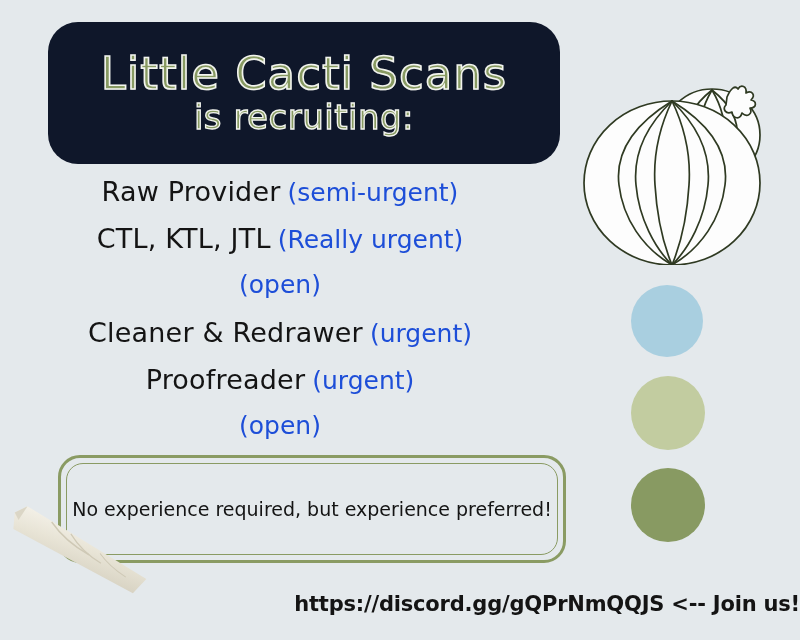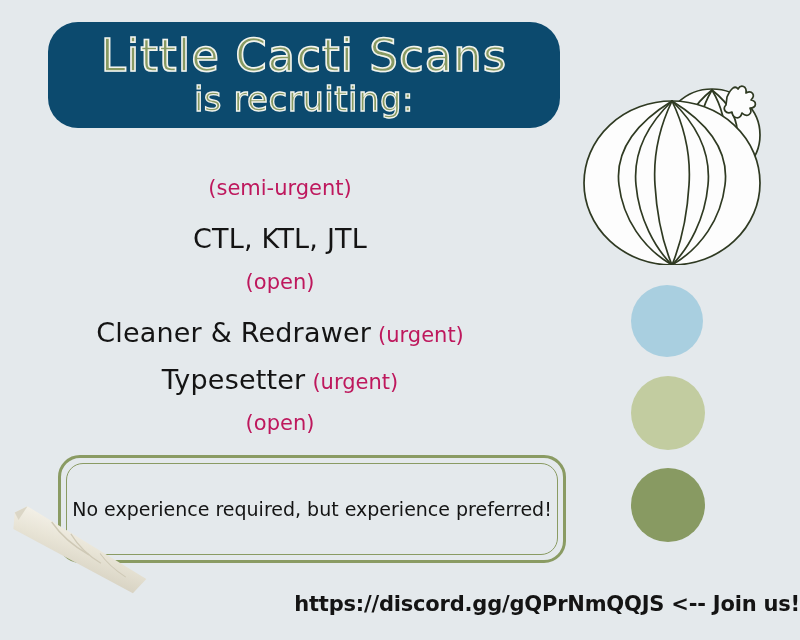--- a/index.html
+++ b/index.html
@@ -9,22 +9,22 @@
     font-family:"DejaVu Sans", sans-serif;
     position:relative;
     overflow:hidden;
   }
   .stage { position:absolute; inset:0; }
 
   
   .banner {
     position:absolute;
     left:48px; top:22px;
-    width:512px; height:106px;
-    background:#0c4a6e;
+    width:512px; height:142px;
+    background:#0f172a;
     border-radius:30px;
     display:flex;
     flex-direction:column;
     align-items:center;
     justify-content:center;
     gap:2px;
   }
   .banner-title {
     font-family:"DejaVu Sans", sans-serif;
     font-size:45px;
@@ -63,22 +63,22 @@
     height:47px;
     white-space:nowrap;
   }
   .role-name {
     font-size:27px;
     color:#141414;
     font-weight:400;
     letter-spacing:.2px;
   }
   .role-status {
-    font-size:21px;
-    color:#be185d;
+    font-size:25px;
+    color:#1d4ed8;
     font-weight:400;
   }
 
   
   .note-outer {
     position:absolute;
     left:58px; top:455px;
     width:508px; height:108px;
     border:3px solid #8A9B63;
     border-radius:22px;
@@ -165,34 +165,36 @@
       <path d="M97 66 C136 90 154 118 150 150 C146 184 126 213 97 230"></path>
     </svg>
   </div>
 
   <div class="swatch sw1"></div>
   <div class="swatch sw2"></div>
   <div class="swatch sw3"></div>
 
   <div class="roles">
     <div class="role-line">
+      <span class="role-name">Raw Provider</span>
       <span class="role-status">(semi-urgent)</span>
     </div>
     <div class="role-line">
       <span class="role-name">CTL, KTL, JTL</span>
+      <span class="role-status">(Really urgent)</span>
     </div>
     <div class="role-line">
       <span class="role-status">(open)</span>
     </div>
     <div class="role-line">
       <span class="role-name">Cleaner &amp; Redrawer</span>
       <span class="role-status">(urgent)</span>
     </div>
     <div class="role-line">
-      <span class="role-name">Typesetter</span>
+      <span class="role-name">Proofreader</span>
       <span class="role-status">(urgent)</span>
     </div>
     <div class="role-line">
       <span class="role-status">(open)</span>
     </div>
   </div>
 
   <div class="note-outer">
     <div class="note-inner">
       <div class="note-line">No experience required, but experience preferred!</div>

